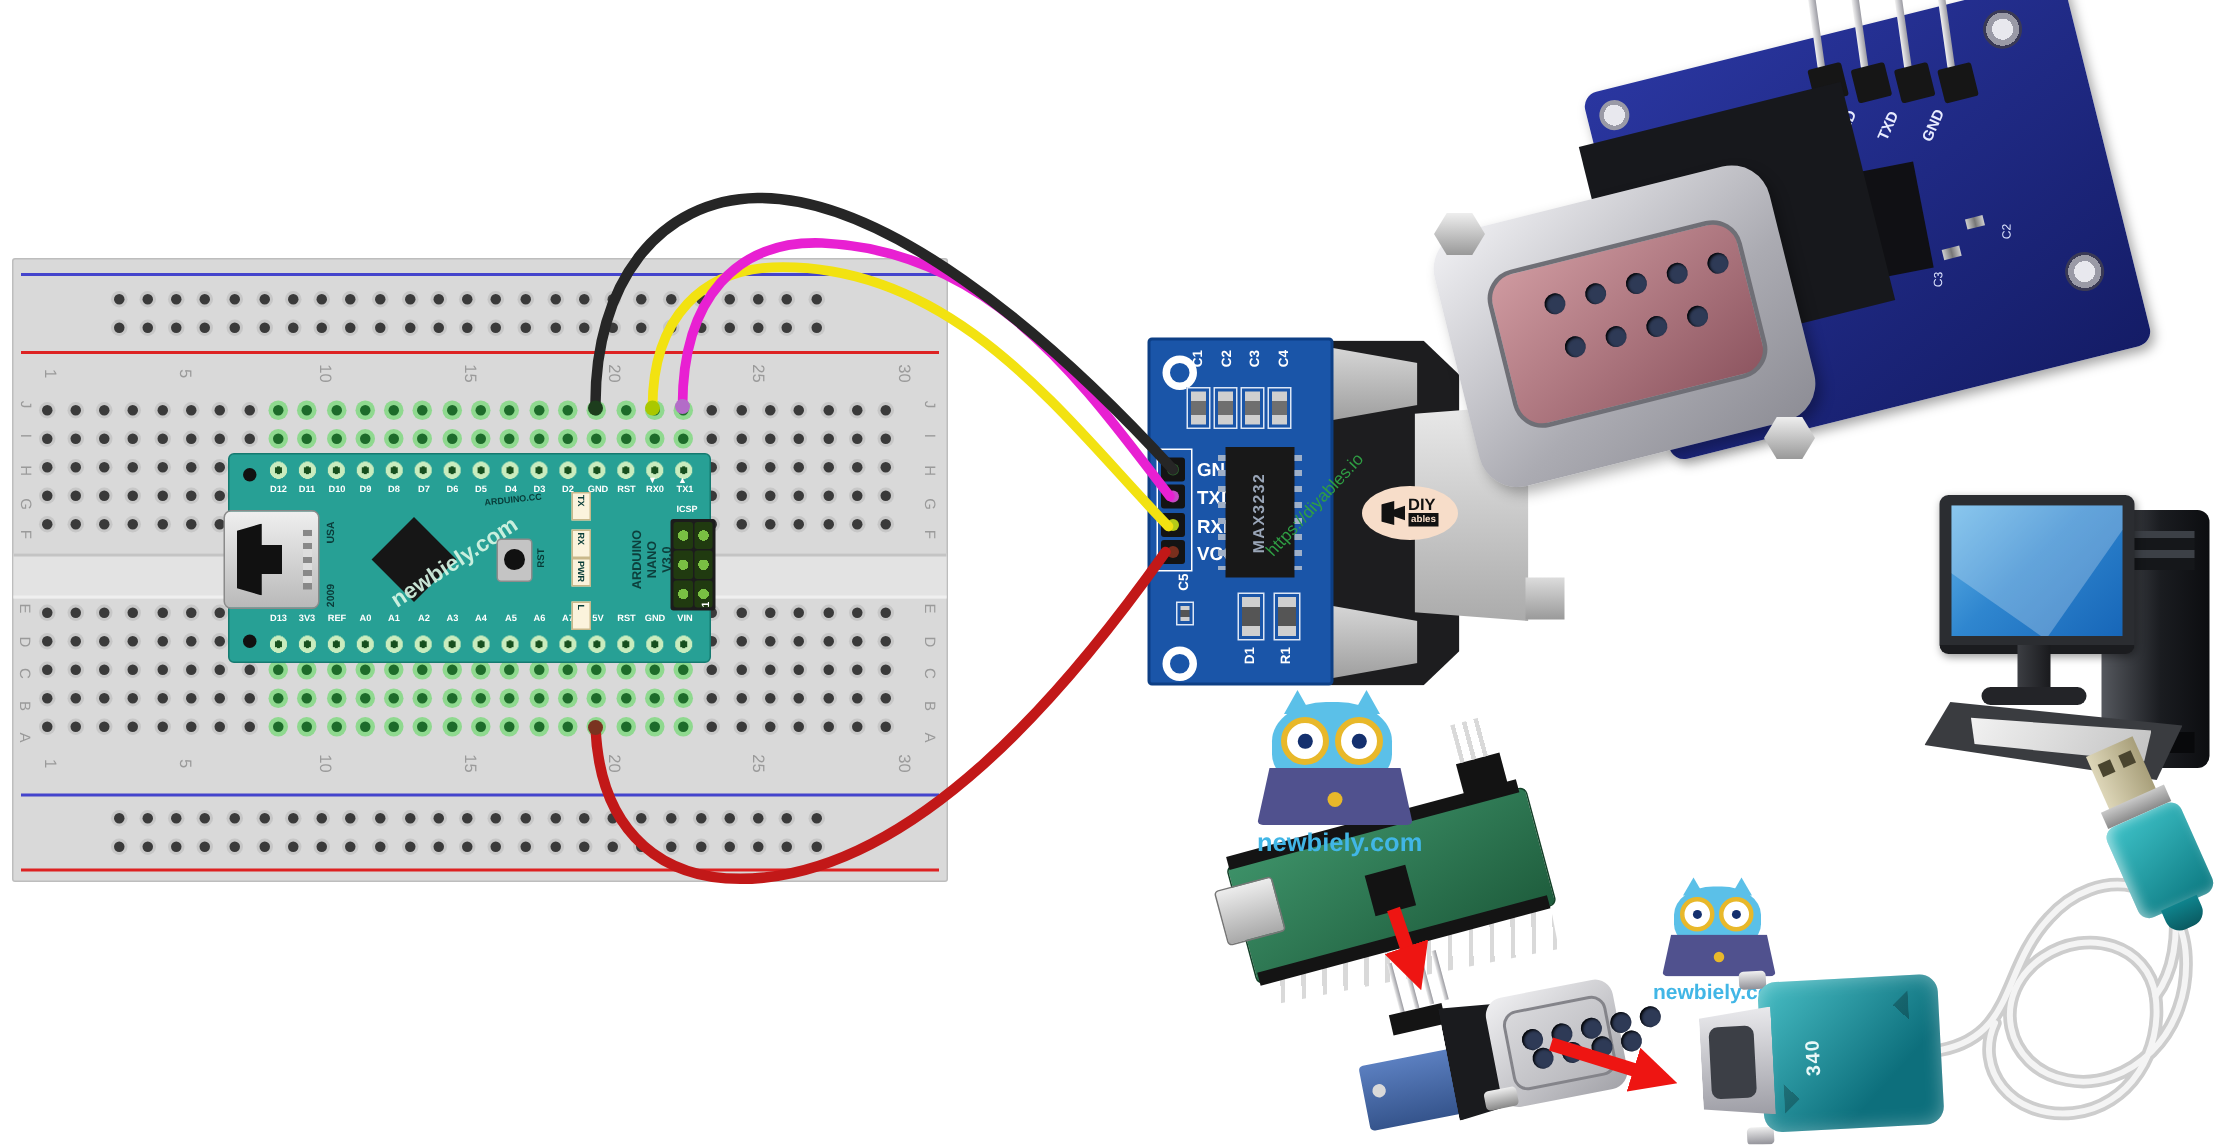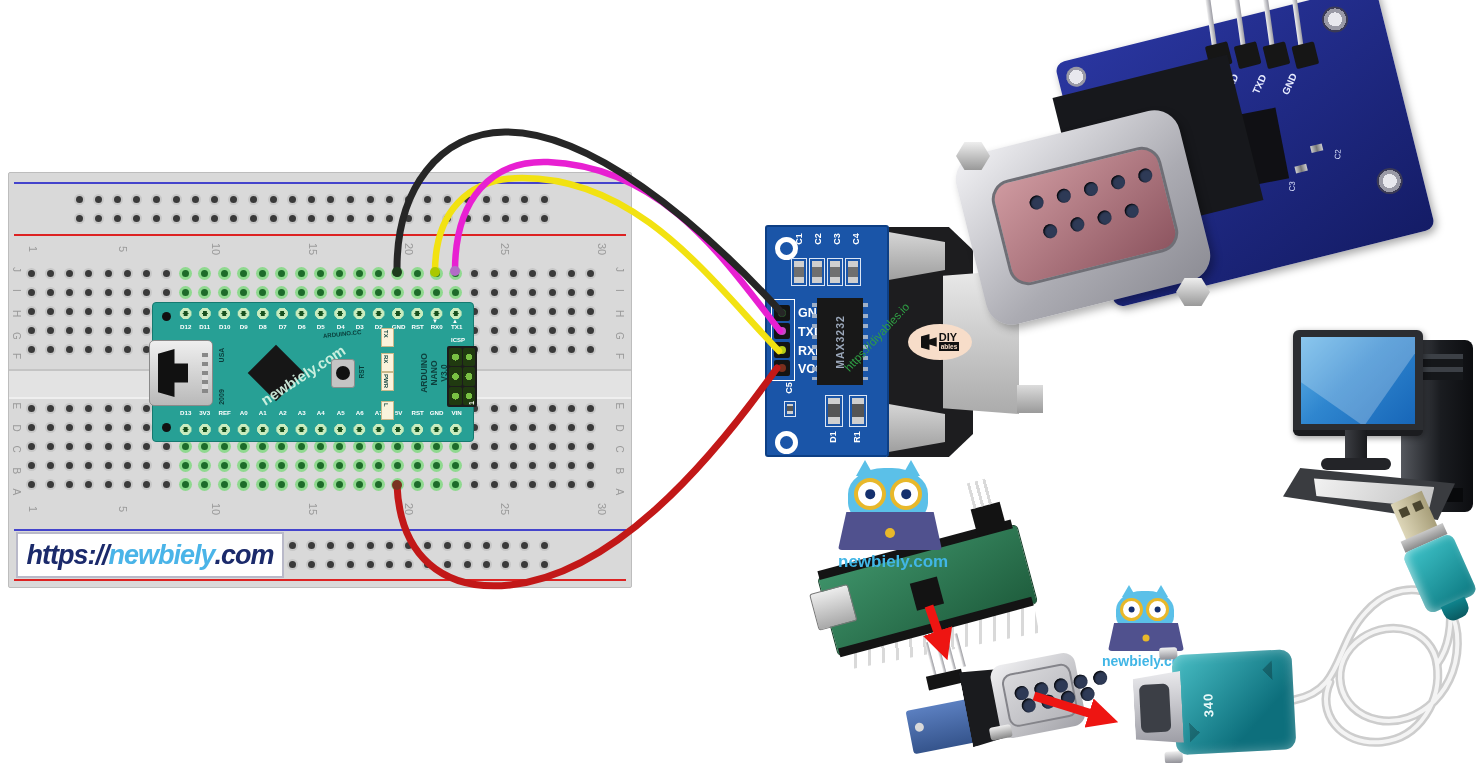--- a/index.html
+++ b/index.html
@@ -742,25 +742,20 @@
         <i></i>
         <i></i>
         <i></i>
       </div>
     <span class="tinywhite" style="left:298px;top:34px">ICSP</span>
     <span class="rot" style="left:318px;top:100px;--r:-90deg;font-size:7px;color:#fff;font-weight:bold">1</span>
     <span class="marker" style="left:279px;top:15px">▼</span>
     <span class="marker" style="left:299px;top:15px">▲</span>
   </div>
 
-  <div id="url-box" class="abs">
-    <span class="navy">https://</span>
-      <span class="lblue">newbiely</span>
-      <span class="navy">.com</span>
-  </div>
 
   <div id="module" class="abs">
     <div id="db9-housing"></div>
     <div class="db9-tab" style="top:6px;clip-path:polygon(0 0,100% 22%,100% 78%,0 100%)"></div>
     <div class="db9-tab" style="top:178px;clip-path:polygon(0 0,100% 22%,100% 78%,0 100%)"></div>
     <div class="db9-shell"></div>
     <div class="db9-stub" style="left:252px;top:58px"></div>
     <div class="db9-stub" style="left:252px;top:160px"></div>
     <div id="module-pcb"></div>
     <div class="mhole" style="left:10px;top:12px"></div>

